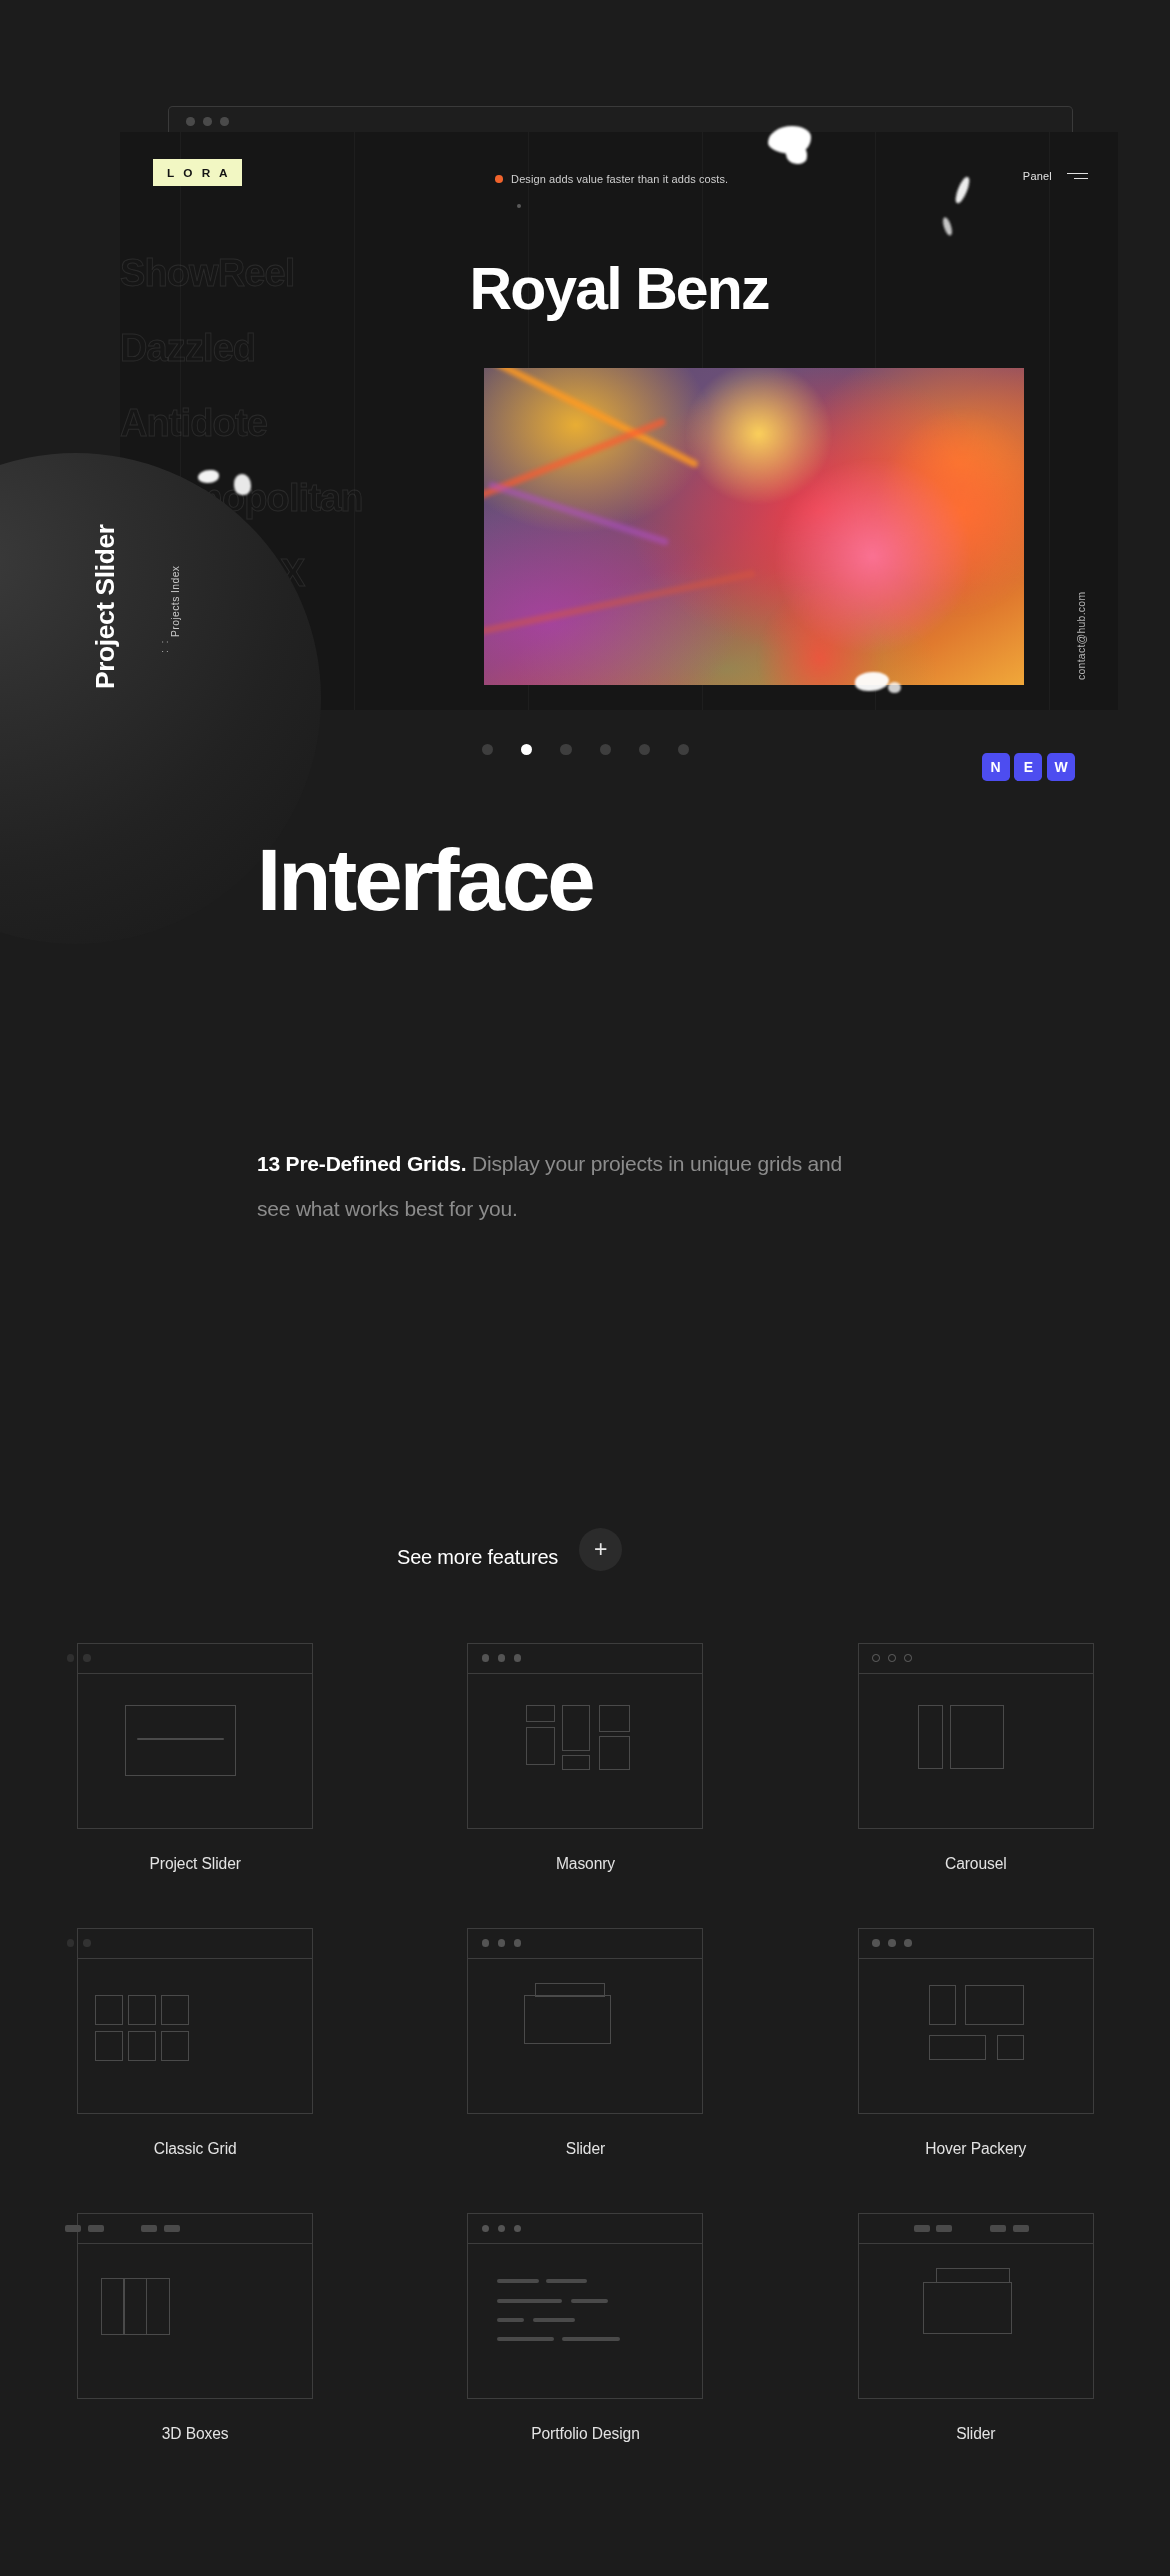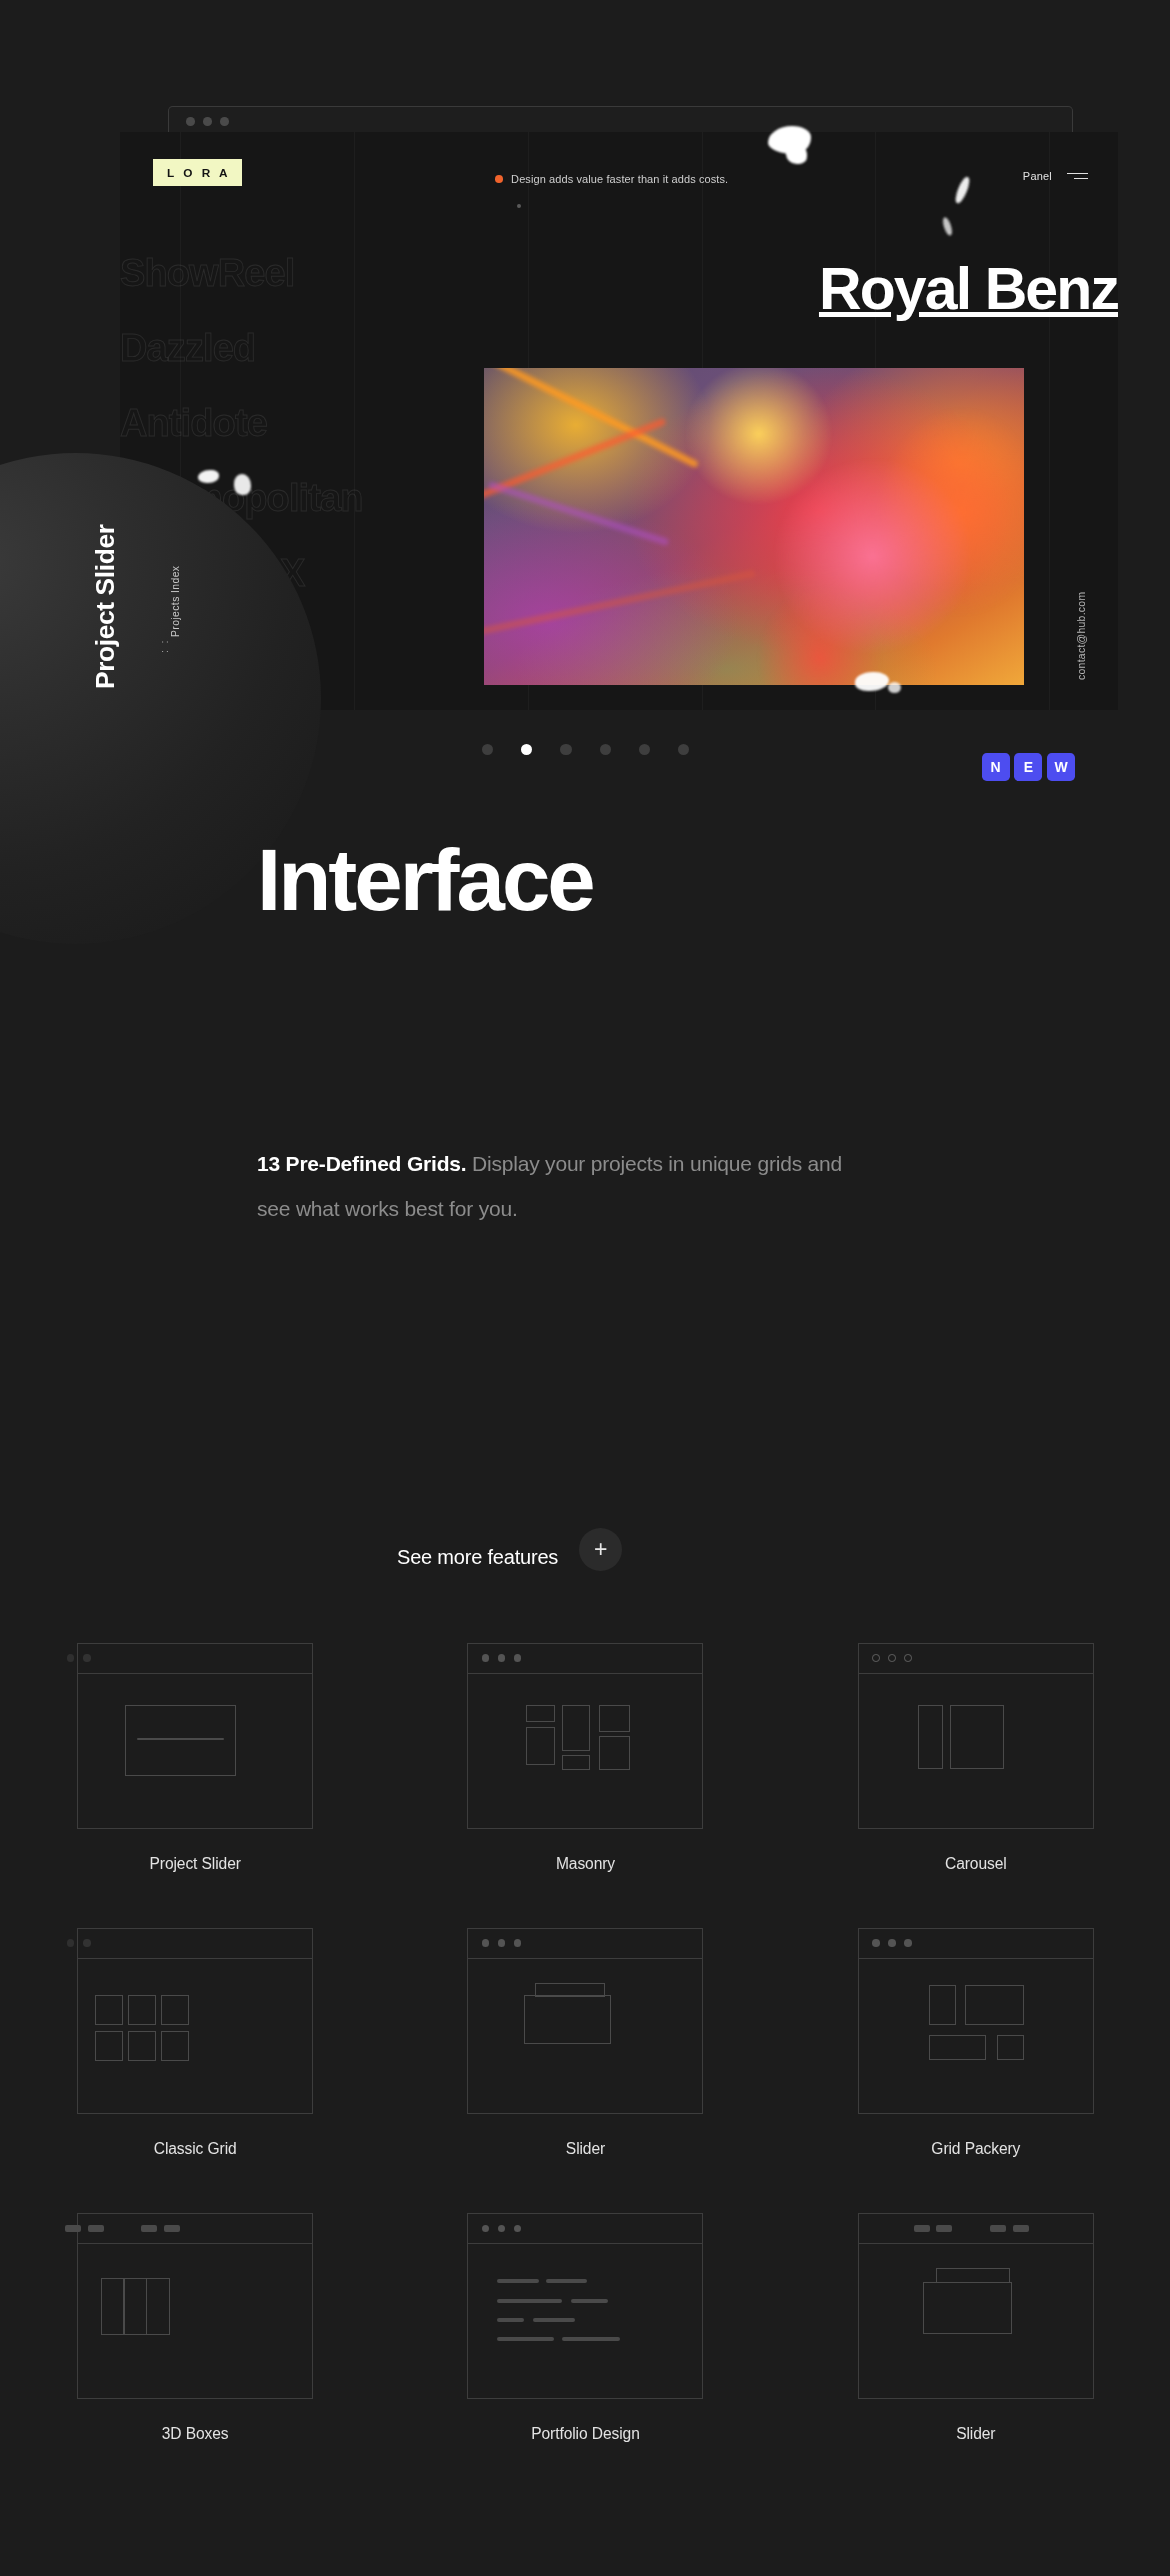--- a/index.html
+++ b/index.html
@@ -191,28 +191,27 @@
     background:
       radial-gradient(ellipse 26% 30% at 30% 22%, rgba(255,215,90,.95), rgba(255,150,40,0) 70%),
       radial-gradient(ellipse 34% 40% at 58% 58%, rgba(255,120,160,.85), rgba(255,80,120,0) 72%),
       radial-gradient(ellipse 30% 44% at 80% 45%, rgba(255,110,50,.92), rgba(255,110,50,0) 70%),
       radial-gradient(ellipse 22% 30% at 45% 88%, rgba(255,70,60,.7), rgba(255,70,60,0) 70%);
     filter: blur(0.9px);
   }
   .hero-title {
     position: absolute;
     left: 0; right: 0; top: 123px;
-    text-align: right;
+    text-align: center;
     font-size: 59px;
     font-weight: 700;
     letter-spacing: -1.9px;
     color: #ffffff;
     z-index: 6;
     pointer-events: none;
-    text-decoration: underline;
   }
 
   
   .vside {
     position: absolute;
     z-index: 7;
     white-space: nowrap;
     transform-origin: 0 0;
   }
   .v-project-slider {
@@ -600,21 +599,21 @@
             <i class="dot-f"></i>
             <i class="dot-f"></i>
           </div>
           <div class="wire-body">
             <span class="bx" style="left:70px;top:26.4px;width:27px;height:40px"></span>
             <span class="bx" style="left:106px;top:26.4px;width:59px;height:40px"></span>
             <span class="bx" style="left:70px;top:76px;width:57px;height:25.5px"></span>
             <span class="bx" style="left:138px;top:76px;width:27px;height:25.5px"></span>
           </div>
         </div>
-        <div class="card-label">Grid Packery</div>
+        <div class="card-label">Hover Packery</div>
       </div>
     </div>
 
     <div class="card row3">
       <div class="card-inner">
         <div class="wire">
           <div class="wire-bar dashes" style="padding-left:0;">
             <i class="dash" style="margin-left:-13.2px"></i>
             <i class="dash"></i>
             <i class="gap"></i>

